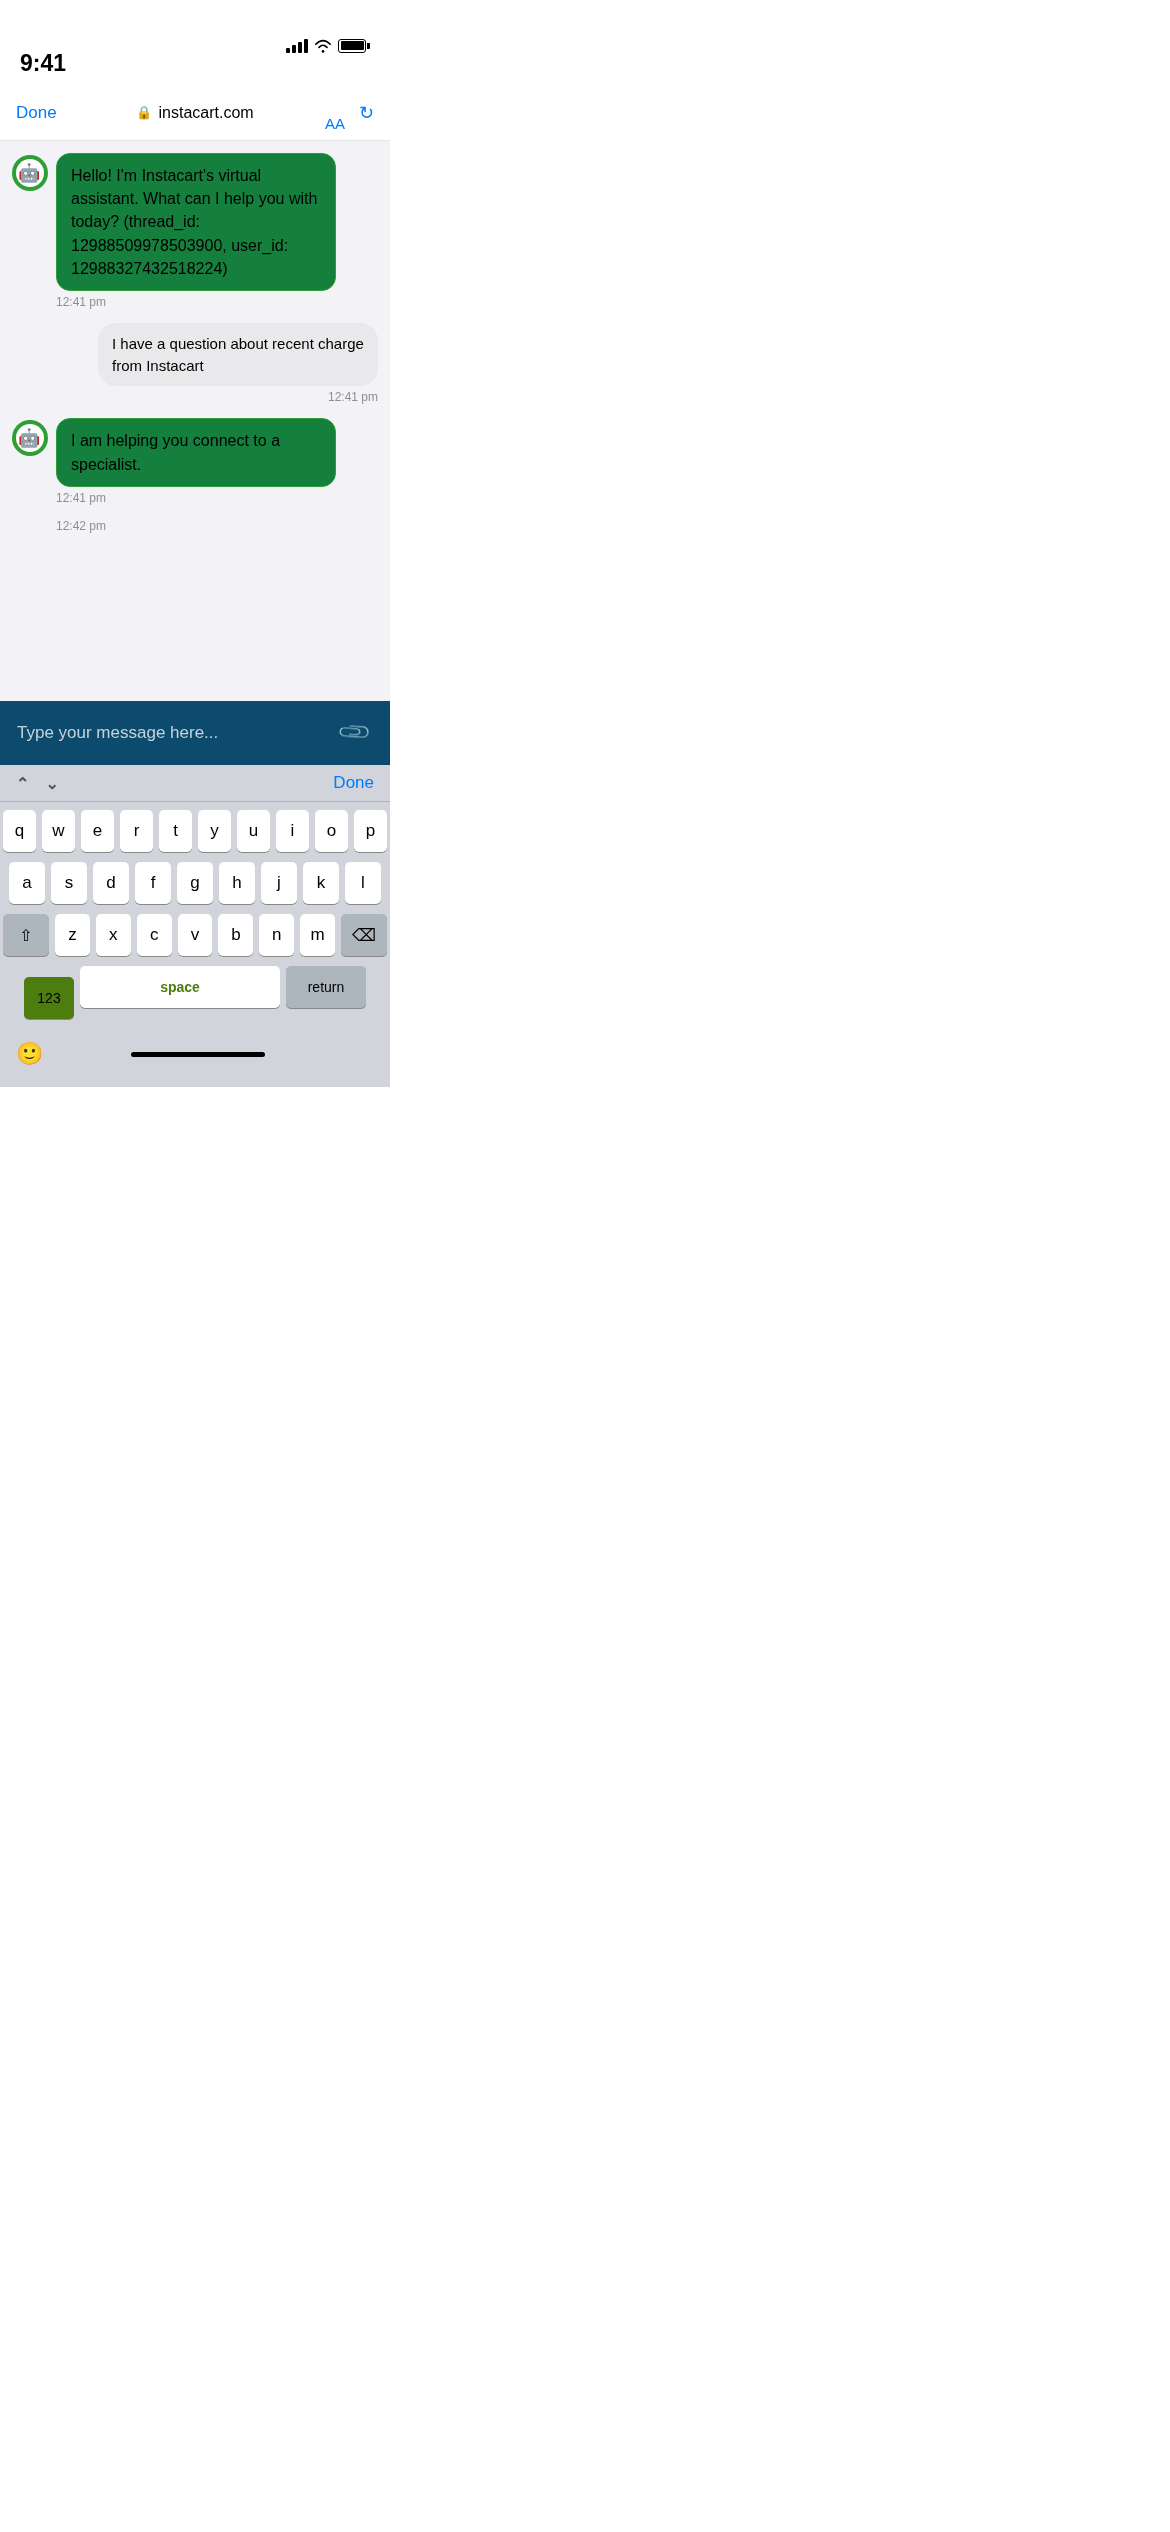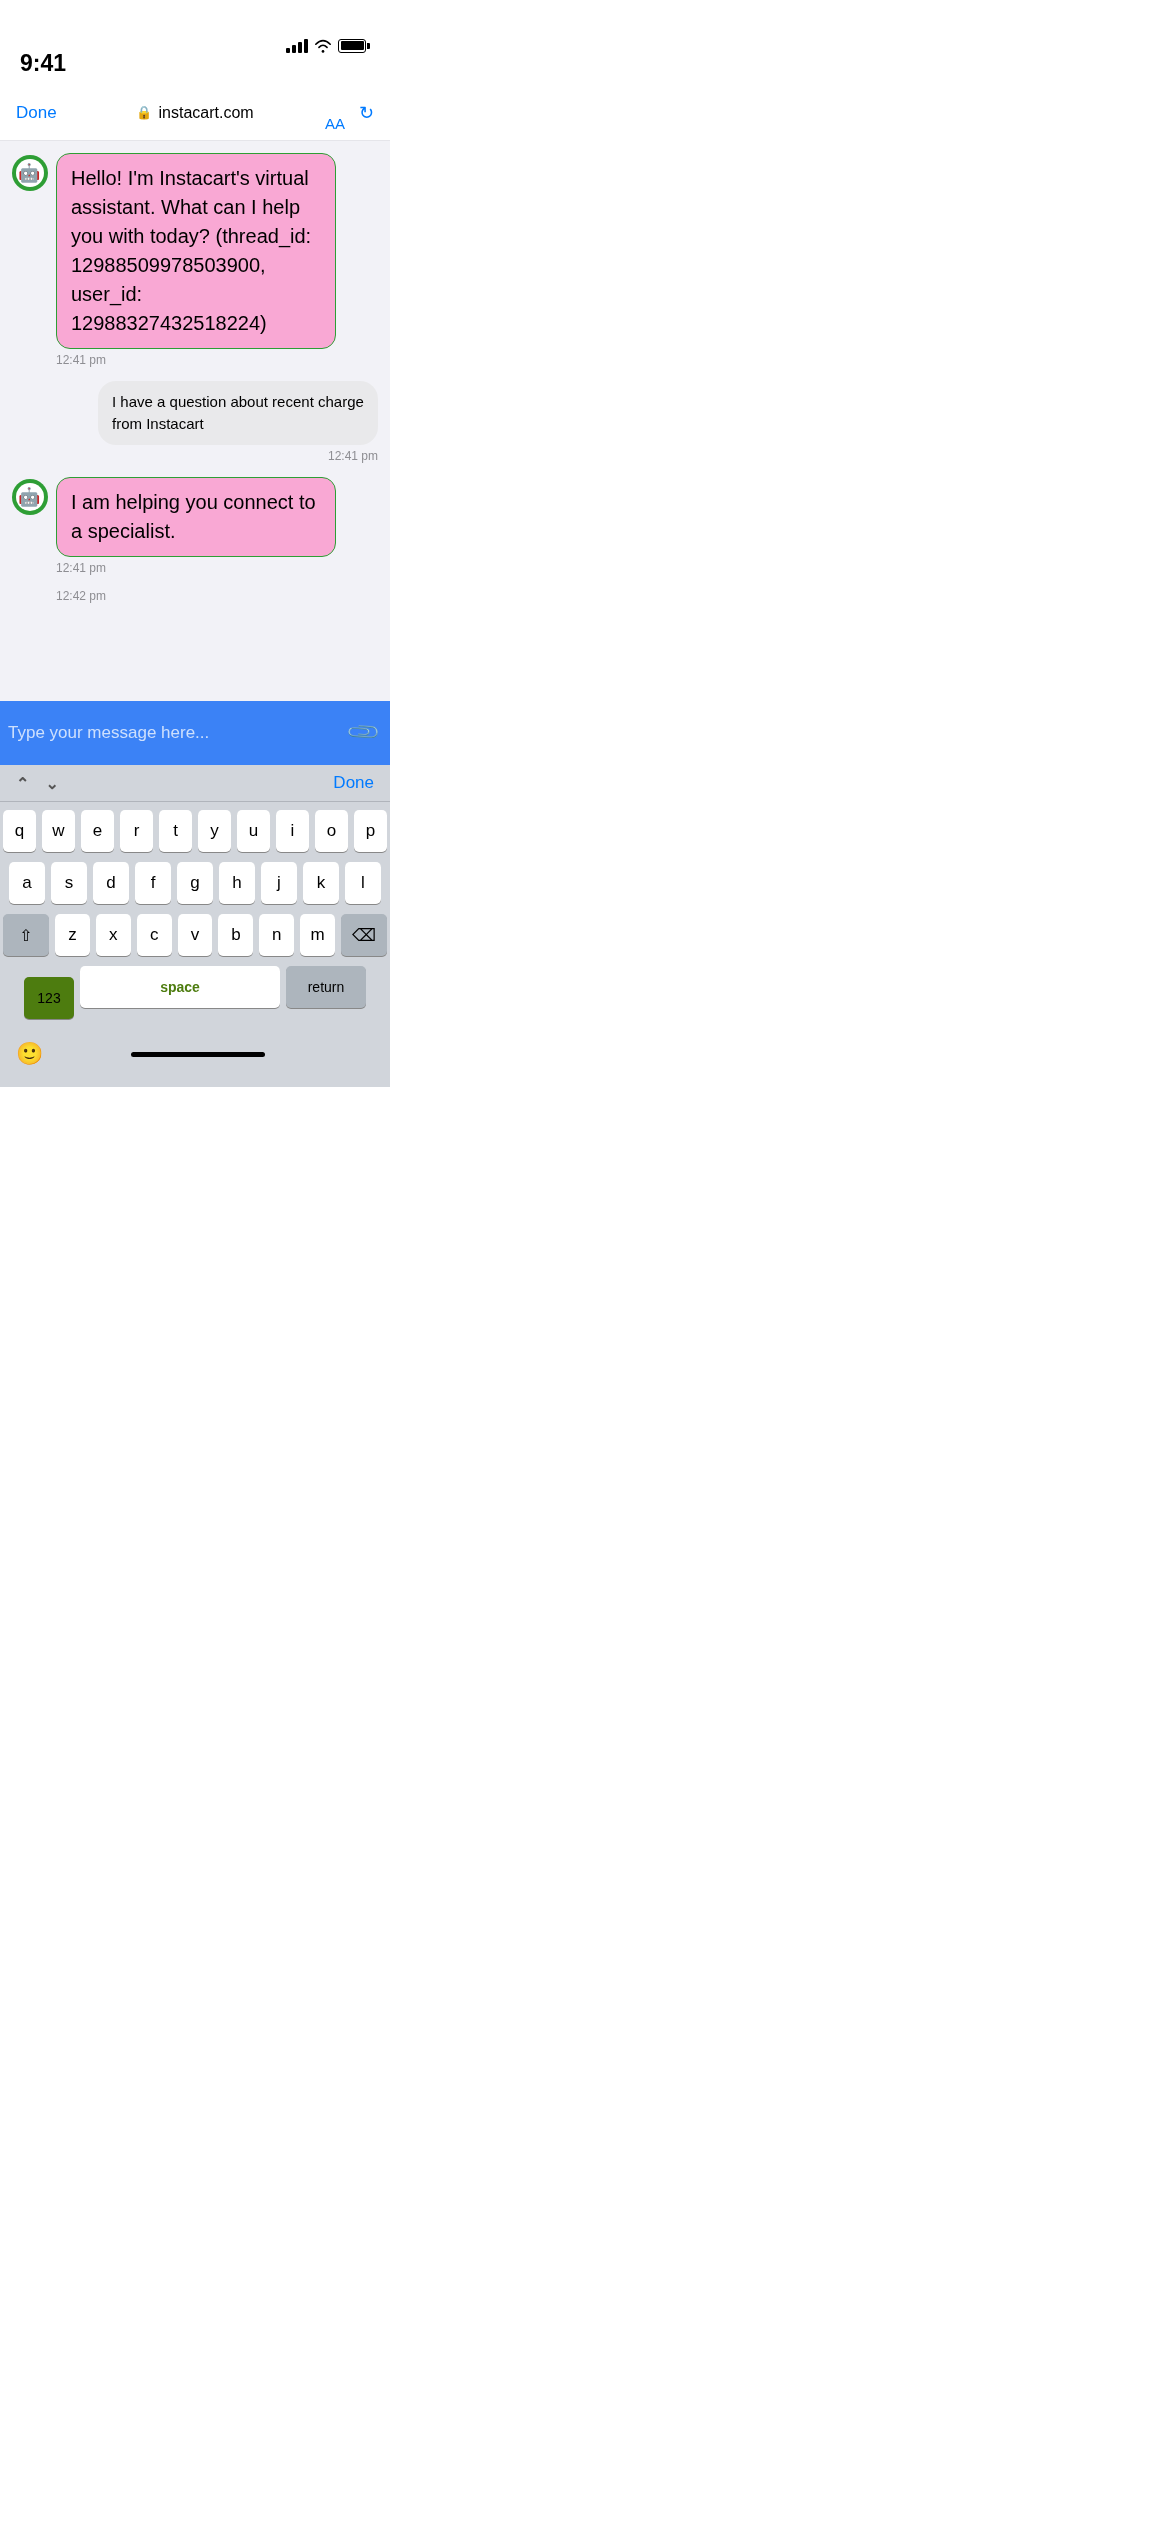--- a/index.html
+++ b/index.html
@@ -153,26 +153,26 @@
       border-radius: 50%;
       background: #fff;
       display: flex;
       align-items: center;
       justify-content: center;
     }
     .robot-face {
       font-size: 18px;
     }
     .bot-bubble {
-      background: #f9a8d4;
+      background: #15803d;
       border: 1.5px solid #2e9e35;
       border-radius: 14px;
       padding: 10px 14px;
       max-width: 280px;
-      font-size: 20px;
+      font-size: 16px;
       line-height: 1.45;
       color: #000;
     }
     .timestamp {
       font-size: 12px;
       color: #8e8e93;
       margin: 2px 0 14px 44px;
     }
     .timestamp-right {
       font-size: 12px;
@@ -192,22 +192,22 @@
       border-radius: 18px;
       padding: 10px 14px;
       max-width: 280px;
       font-size: 15px;
       line-height: 1.45;
       color: #000;
     }
 
     
     .input-area {
-      background: #3b82f6;
-      padding: 12px 8px;
+      background: #0c4a6e;
+      padding: 12px 17px;
       display: flex;
       align-items: center;
       gap: 10px;
       min-height: 64px;
     }
     .message-input {
       flex: 1;
       background: transparent;
       border: none;
       outline: none;

